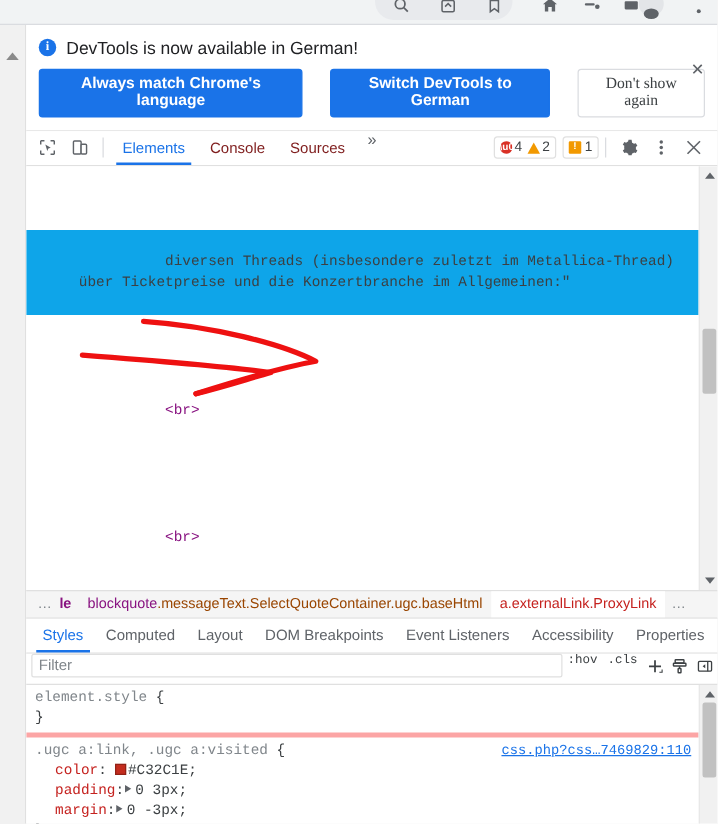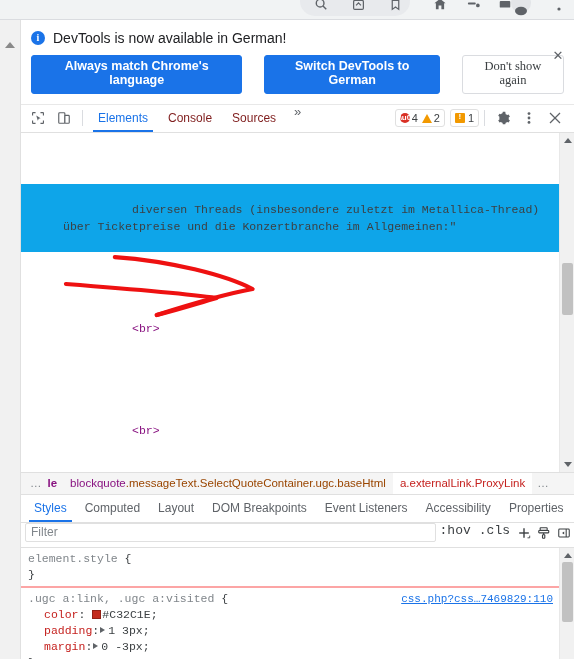--- a/index.html
+++ b/index.html
@@ -201,36 +201,36 @@
     flex: 0 0 25px; position: relative; display: flex; align-items: flex-start;
     background: #fff; border-bottom: 1px solid #e0e0e0; padding-left: 4px;
   }
   .filter-input {
     flex: 1 1 auto; border: 1px solid #e0e0e0; border-radius: 2px; height: 19px;
     font-size: 12px; color: #3c4043; padding: 0 5px; outline: none;
     font-family: "Liberation Sans", sans-serif; background: #fff;
   }
   .filter-input::placeholder { color: #80868b; }
   .f-tool {
-    font-family: "Liberation Mono", monospace; font-size: 13px; color: #3c4043;
+    font-family: "Liberation Mono", monospace; font-size: 10px; color: #3c4043;
     padding: 0 4px; cursor: pointer; white-space: nowrap;
   }
   .f-icon {
     width: 20px; height: 20px; display: flex; align-items: center; justify-content: center;
     color: #5f6368; cursor: pointer;
   }
 
   
   .styles-wrap { position: relative; flex: 1 1 auto; background: #fff; overflow: hidden; }
   .styles-body {
     position: absolute; left: 0; top: 0; right: 15px; bottom: 0;
     font-family: "Liberation Mono", monospace; font-size: 11.5px; line-height: 16px;
     overflow: hidden;
   }
-  .rule { position: relative; padding: 3px 6px 3px 7px; border-bottom: 2px solid #fca5a5; }
+  .rule { position: relative; padding: 3px 6px 3px 7px; border-bottom: 4px solid #fca5a5; }
   .rule-head { color: #3c4043; }
   .sel-dim { color: #80868b; }
   .prop { color: #c5221f; padding-left: 16px; margin-top: 19px; }
   .prop-val { color: #3c4043; }
   .src-link {
     position: absolute; right: 6px; top: 3px; font-size: 11px; color: #1a73e8;
     text-decoration: underline; cursor: pointer; font-family: "Liberation Mono", monospace;
   }
   .swatch {
     display: inline-block; width: 9px; height: 9px; background: #C32C1E;
@@ -478,21 +478,21 @@
 
         <div class="rule">
           <div class="rule-head">
             <span class="sel-dim">.ugc a:link, .ugc a:visited</span><span class="brace"> {</span>
           </div>
           <a class="src-link">css.php?css…7469829:110</a>
           <div>
             <span class="prop">color</span><span class="prop-val">: </span><span class="swatch"></span><span class="prop-val">#C32C1E</span><span class="prop-val">;</span>
           </div>
           <div>
-            <span class="prop">padding</span><span class="prop-val">:</span><span class="expand-tri"></span><span class="prop-val">1 3px</span><span class="prop-val">;</span>
+            <span class="prop">padding</span><span class="prop-val">:</span><span class="expand-tri"></span><span class="prop-val">0 3px</span><span class="prop-val">;</span>
           </div>
           <div>
             <span class="prop">margin</span><span class="prop-val">:</span><span class="expand-tri"></span><span class="prop-val">0 -3px</span><span class="prop-val">;</span>
           </div>
           <div class="brace">}</div>
         </div>
 
       </div>
 
       <div class="vscroll">

